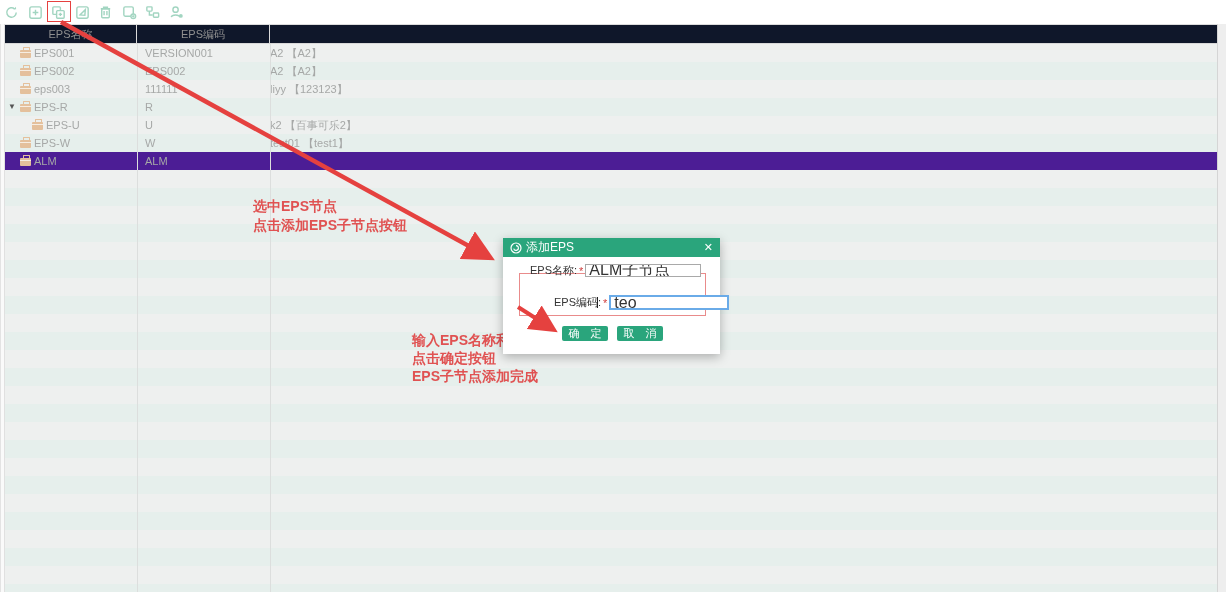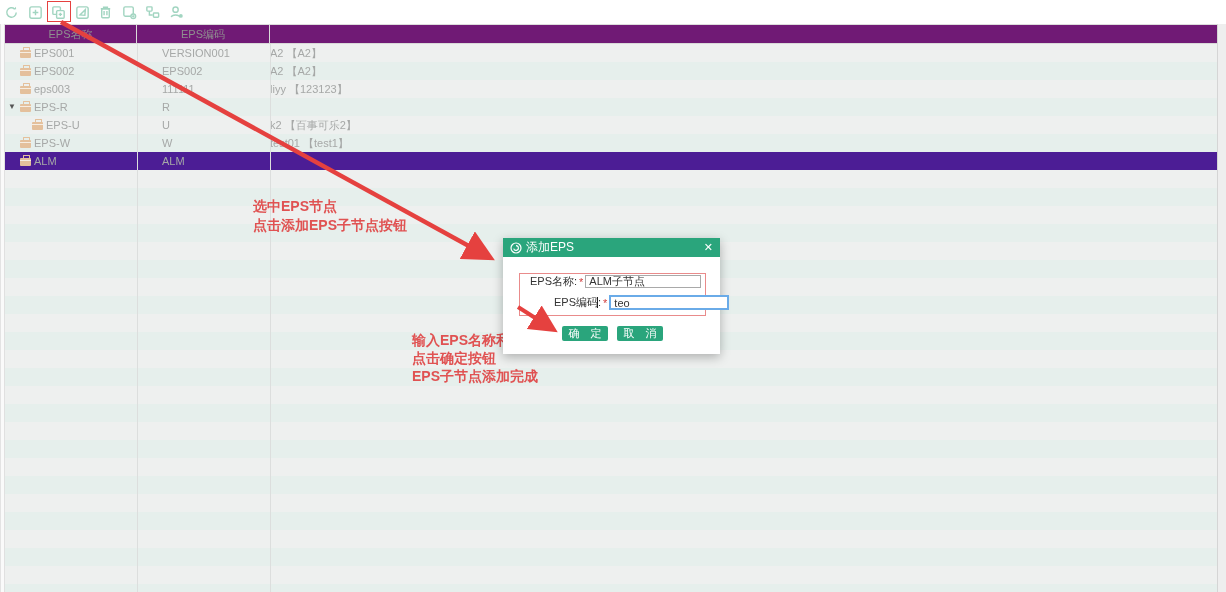--- a/index.html
+++ b/index.html
@@ -8,31 +8,31 @@
 
   
   .toolbar { position:absolute; left:0; top:0; width:100%; height:24px; background:#fff; display:flex; align-items:center; padding-left:3px; }
   .tbtn { width:17px; height:18px; margin-right:6.5px; display:flex; align-items:center; justify-content:center; }
   .tbtn svg { display:block; }
   .hl-box { position:absolute; left:47px; top:1px; width:24px; height:21px; border:1.5px solid #e5413f; z-index:40; }
 
   
   .left-gutter { position:absolute; left:0; top:24px; bottom:0; width:5px; background:#fafafa; border-left:1px solid #e3e3e3; border-right:1px solid #e0e0e0; }
   .table-content { position:absolute; left:5px; right:9px; top:24px; bottom:0; }
-  .thead { display:flex; height:20px; background:#701a75; border-top:1px solid #dcdcdc; border-bottom:1px solid #d8d8d8; font-size:11px; color:#8f8f8f; }
+  .thead { display:flex; height:20px; background:#0f172a; border-top:1px solid #dcdcdc; border-bottom:1px solid #d8d8d8; font-size:11px; color:#8f8f8f; }
   .th { display:flex; align-items:center; justify-content:center; height:100%; }
   .th1 { width:132px; border-right:1px solid #dadada; }
   .th2 { width:133px; border-right:1px solid #dadada; }
   .th3 { flex:1; }
   .row { display:flex; height:18px; align-items:center; font-size:11px; color:#a6a8a7; }
   .row.odd  { background:#eef0ef; }
   .row.even { background:#e6efec; }
   .row.selected { background:#4c1d95; }
   .c1 { width:132px; padding-left:3px; display:flex; align-items:center; height:100%; }
-  .c2 { width:133px; padding-left:25px; }
+  .c2 { width:133px; padding-left:8px; }
   .c3 { flex:1; }
   .spacer { display:inline-block; width:12px; flex:none; }
   .spacer.wide { width:24px; }
   .expander { display:inline-block; width:12px; flex:none; font-size:8px; color:#555; line-height:18px; }
   .bicon { width:11px; height:8px; background:#e4c09c; border-radius:1px; position:relative; margin:2px 3px 0 0; flex:none; }
   .bicon::before { content:""; position:absolute; top:-3px; left:3px; width:5px; height:3px; border:1px solid #e4c09c; border-bottom:none; border-radius:1px 1px 0 0; }
   .bicon::after { content:""; position:absolute; left:0; right:0; top:2px; height:1px; background:#f6ede2; }
   .filler { position:absolute; left:0; right:0; top:146px; bottom:0;
             background:repeating-linear-gradient(to bottom,#eef0ef 0 18px,#e6efec 18px 36px); }
   .vsep { position:absolute; top:20px; bottom:0; width:1px; background:#dcdedd; z-index:5; }
@@ -46,21 +46,21 @@
   .arrows { position:absolute; left:0; top:0; width:1226px; height:592px; z-index:60; pointer-events:none; }
 
   
   .dialog { position:absolute; left:503px; top:238px; width:217px; height:116px; background:#fff; box-shadow:0 3px 10px rgba(0,0,0,.28); z-index:50; }
   .dlg-title { height:19px; background:#2aa57c; color:#fff; font-size:12px; display:flex; align-items:center; padding:4px 7px; }
   .dlg-title-text { margin-left:4px; }
   .dlg-close { position:absolute; right:7px; top:2px; color:#fff; font-size:11px; font-weight:700; line-height:15px; cursor:pointer; }
   .field-box { position:absolute; left:16px; top:35px; width:187px; height:43px; border:1px solid #e98b8b; }
   .frow { position:absolute; left:27px; display:flex; align-items:center; font-size:11px; color:#333; white-space:nowrap; }
   .frow .ast { color:#d04040; margin:0 2px 0 2px; }
-  .fin { width:116px; height:13px; border:1px solid #a9a9a9; font-size:11px; font-family:"Liberation Sans","DejaVu Sans",sans-serif; color:#333; padding:0 3px; background:#fff; }
+  .fin { width:116px; height:13px; border:1px solid #a9a9a9; font-size:16px; font-family:"Liberation Sans","DejaVu Sans",sans-serif; color:#333; padding:0 3px; background:#fff; }
   .fin.focused { border:2px solid #6aabe8; height:15px; width:120px; }
   .caret { position:absolute; left:94px; top:59px; width:1px; height:11px; background:#222; }
   .dlg-btn { position:absolute; top:88px; width:46px; height:15px; background:#2aa57c; color:#fff; border:none; border-radius:2px; font-size:11px; line-height:15px; text-align:center; font-family:"Liberation Sans","DejaVu Sans",sans-serif; cursor:pointer; }
   #btn-ok { left:59px; } #btn-cancel { left:114px; }
 </style>
 </head>
 <body>
 
 <div id="app">
 
@@ -213,21 +213,21 @@
       <svg width="12" height="12" viewBox="0 0 12 12">
         <circle cx="6" cy="6" r="5" fill="none" stroke="#ffffff" stroke-width="1.2"></circle>
         <path d="M6 3.6a2.4 2.4 0 1 1-2.3 3" fill="none" stroke="#ffffff" stroke-width="1.1"></path>
       </svg>
       <span class="dlg-title-text">添加EPS</span>
       <span class="dlg-close">✕</span>
     </div>
 
     <div class="field-box"></div>
 
-    <div class="frow" style="top:36px;">
+    <div class="frow" style="top:25px;">
       <span>EPS名称:</span>
       <span class="ast">*</span>
       <input class="fin" type="text" value="ALM子节点" style="">
     </div>
     <div class="frow" style="top:57px;padding-left:24px;">
       <span>EPS编码:</span>
       <span class="ast">*</span>
       <input class="fin focused" type="text" value="teo" style="">
     </div>
     <div class="caret"></div>

